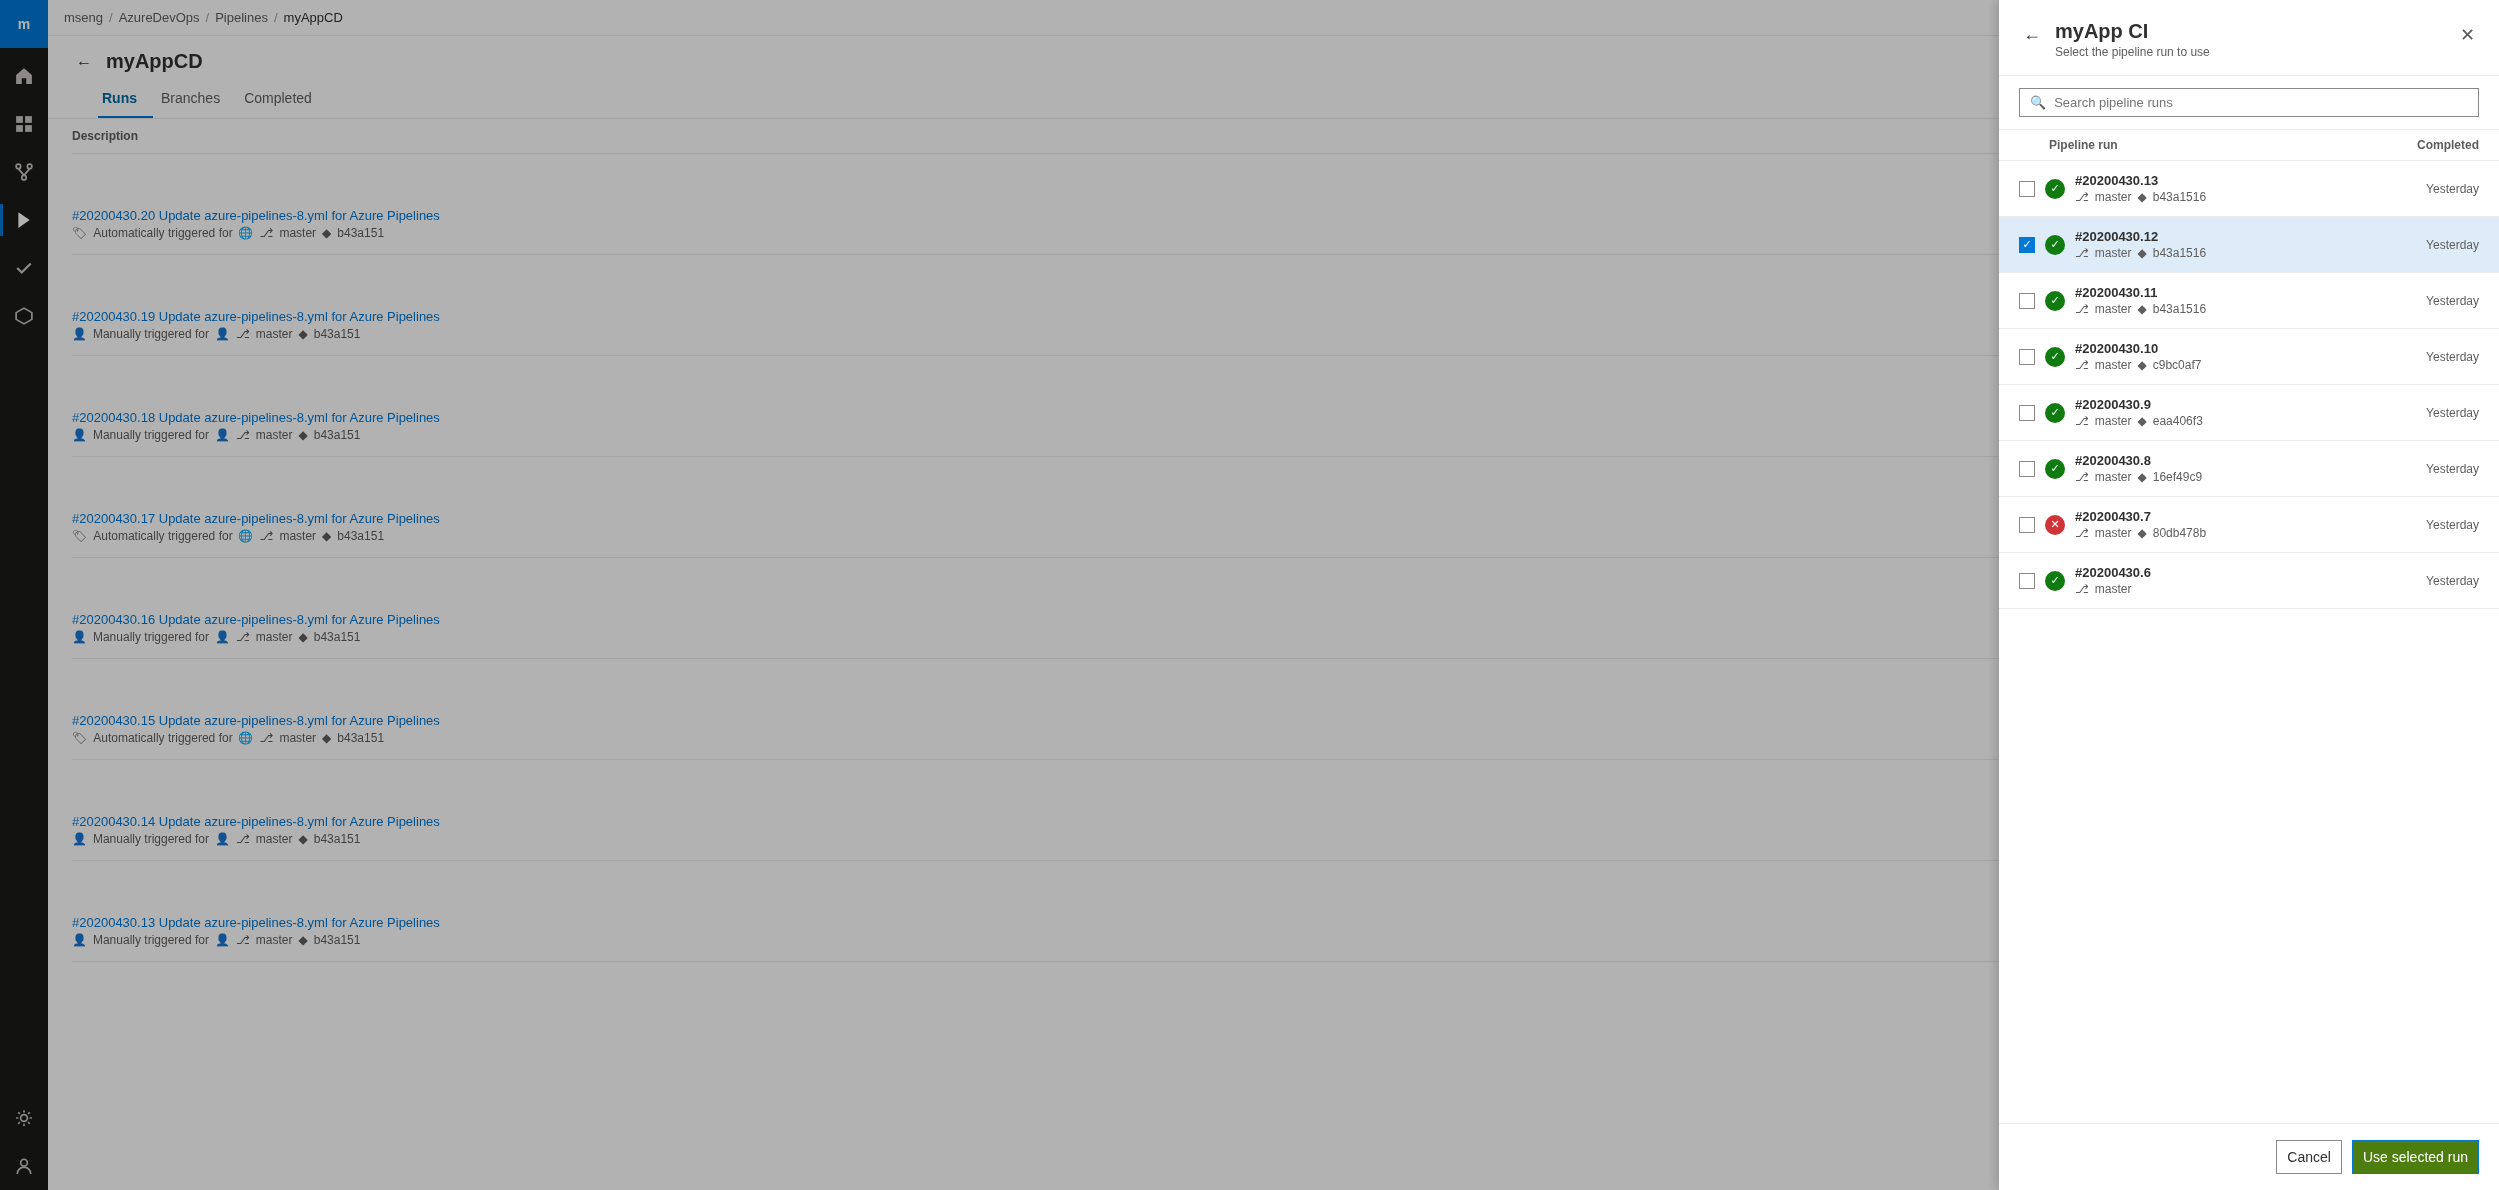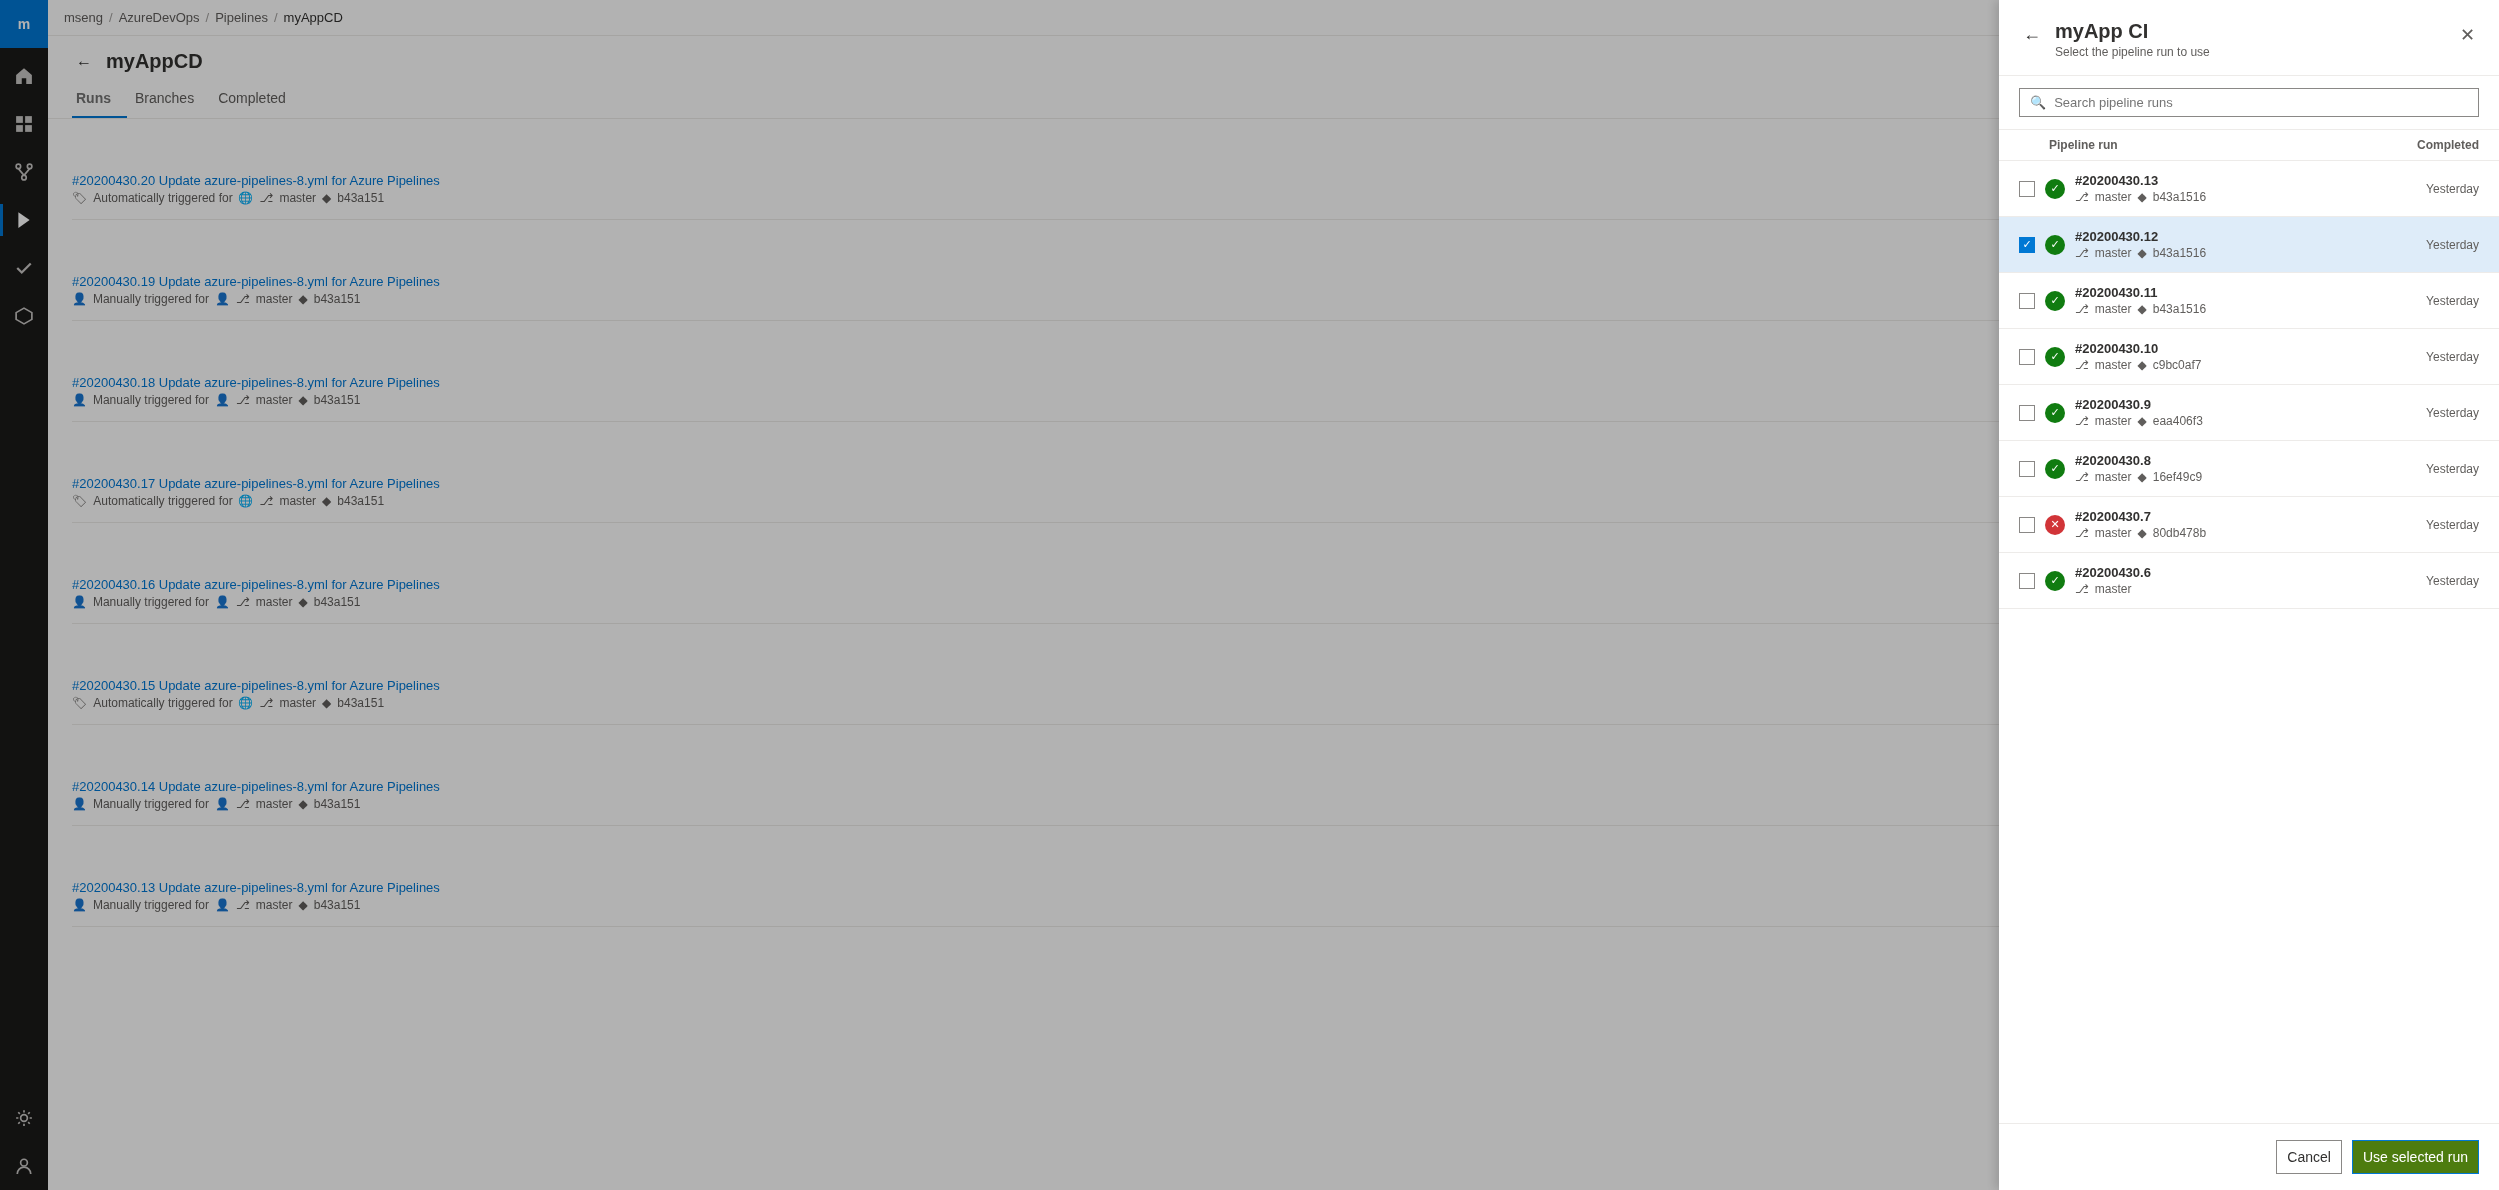--- a/index.html
+++ b/index.html
@@ -107,23 +107,24 @@
     }
     .tab {
       padding: 8px 16px 10px 4px;
       cursor: pointer;
       font-size: 14px;
       color: #605e5c;
       border-bottom: 2px solid transparent;
       margin-right: 4px;
     }
     .tab.active {
-      color: #737373;
+      color: #0369a1;
       border-bottom: 2px solid #0078d4;
       font-weight: 600;
+      margin-left: 26px;
     }
 
     
     .pipeline-table {
       flex: 1;
       overflow-y: auto;
       padding: 0 24px;
     }
     .table-header {
       display: flex;
@@ -434,20 +435,24 @@
     <h1 class="page-title">myAppCD</h1>
   </div>
 
   <div class="tabs">
     <div class="tab active">Runs</div>
     <div class="tab">Branches</div>
     <div class="tab">Completed</div>
   </div>
 
   <div class="pipeline-table">
+    <div class="table-header">
+      <div class="col-desc">Description</div>
+      <div class="col-stages">Stages</div>
+    </div>
 
     <div class="pipeline-row">
       <div class="row-info">
         <div class="row-title">#20200430.20 Update azure-pipelines-8.yml for Azure Pipelines</div>
         <div class="row-meta">
           <span>🏷</span>
           <span>Automatically triggered for</span>
           <span style="font-size:12px;">🌐</span>
           <span>⎇</span>
           <span>master</span>

